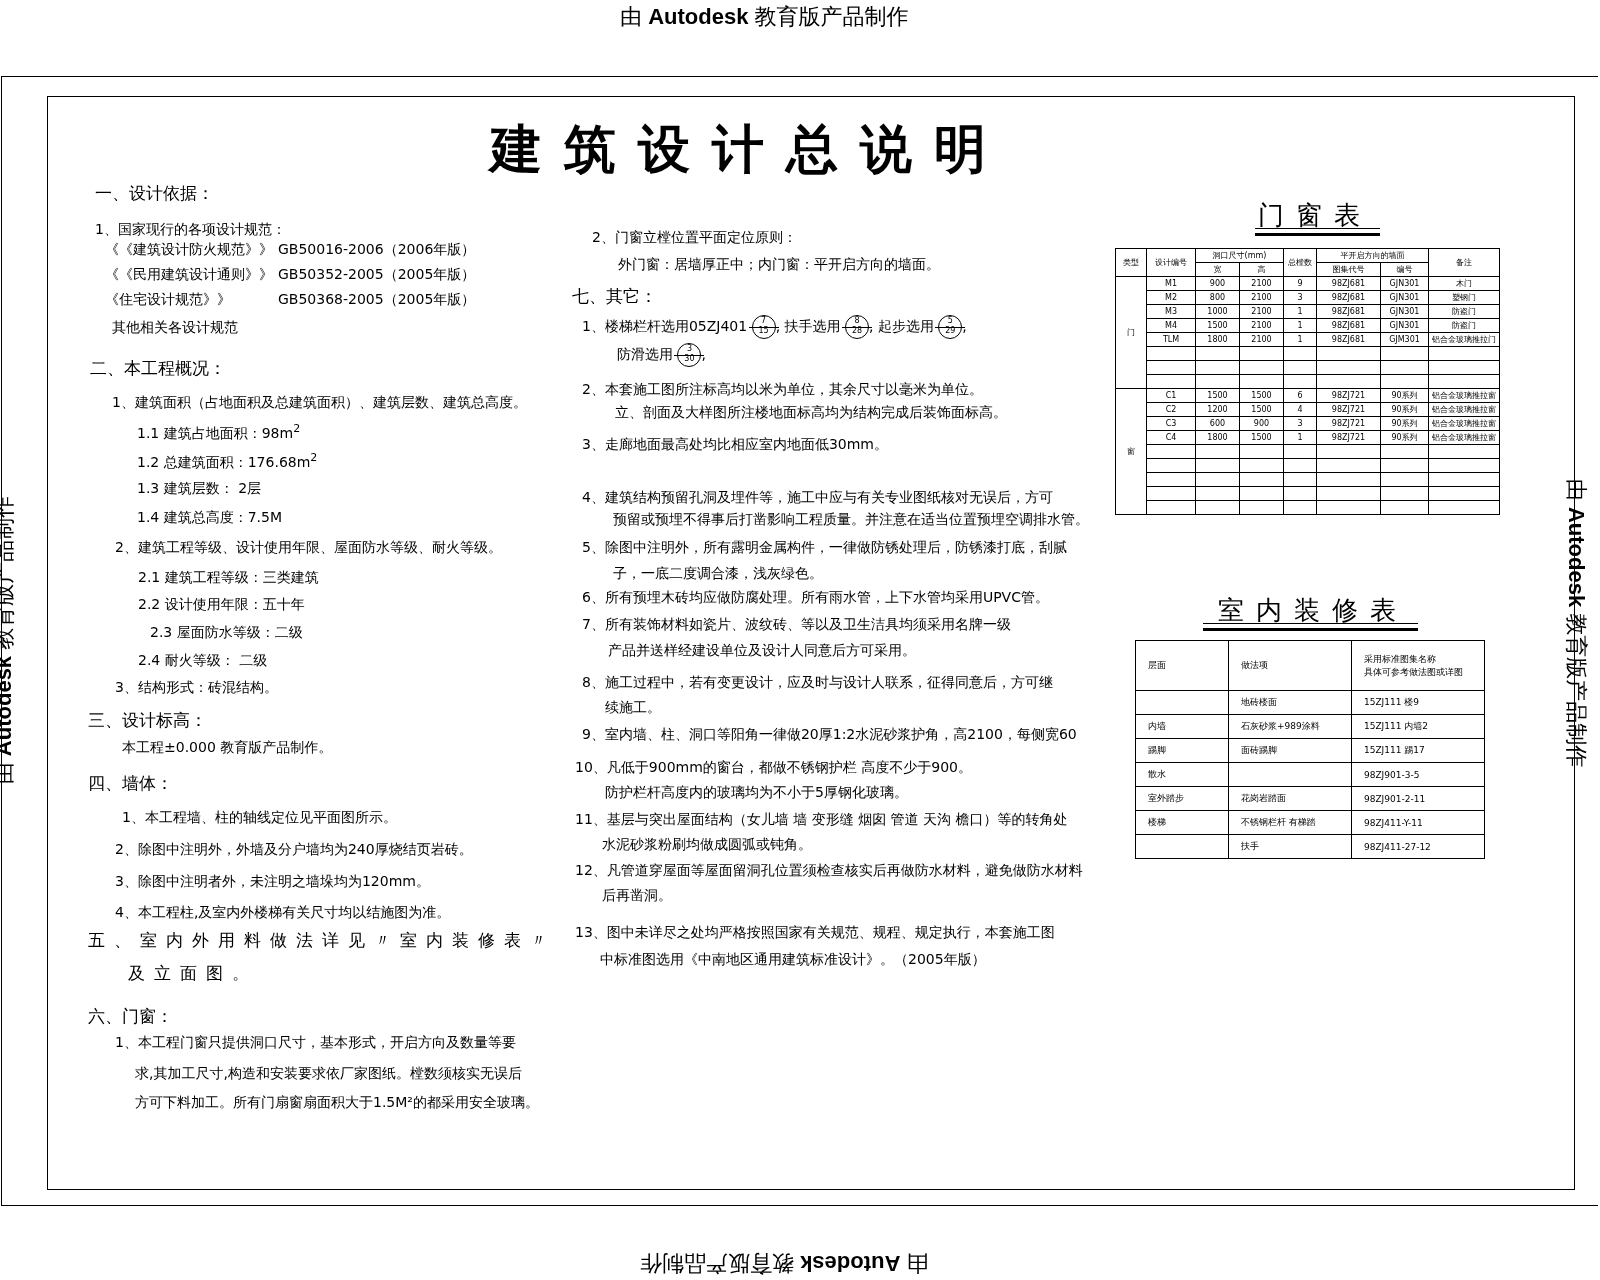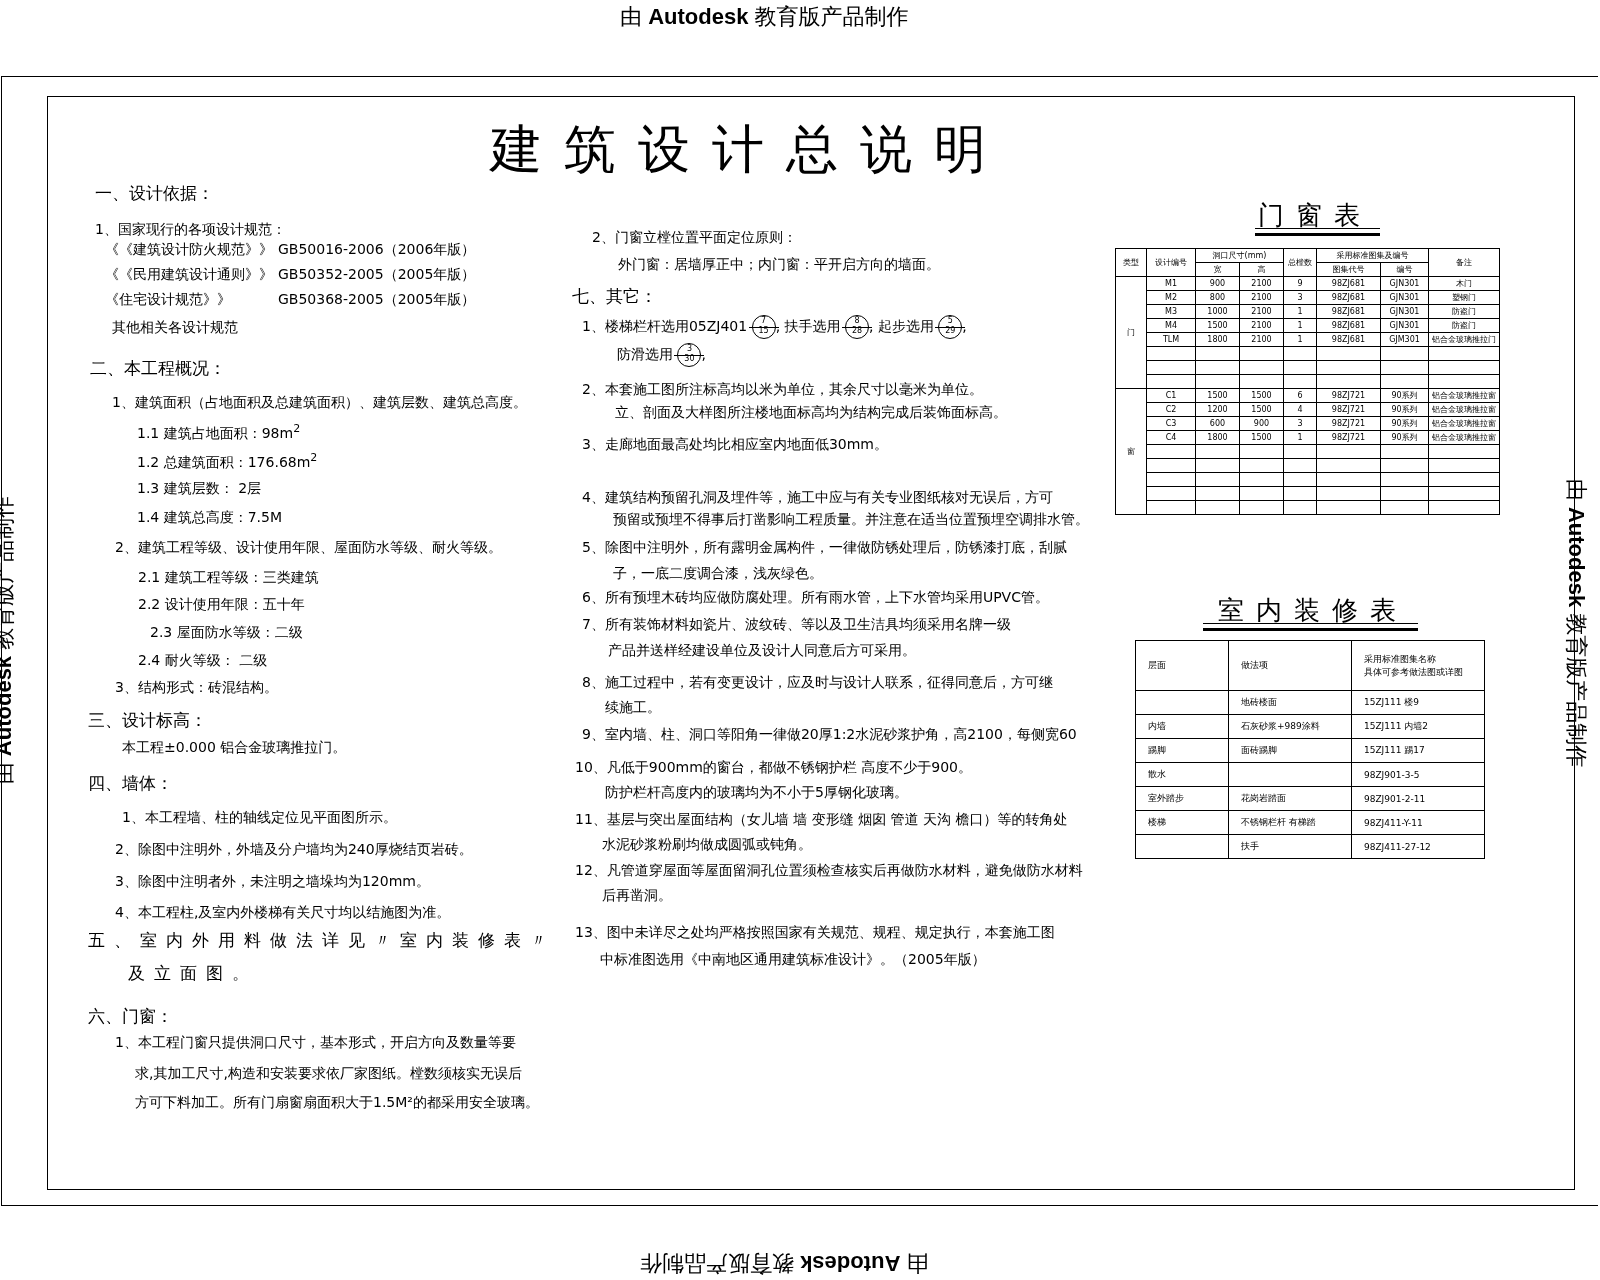--- a/index.html
+++ b/index.html
@@ -5,21 +5,21 @@
   html,body{margin:0;padding:0;background:#fff;}
   body{width:1600px;height:1280px;position:relative;overflow:hidden;font-family:"DejaVu Sans","Liberation Sans",sans-serif;color:#000;}
   .wm{position:absolute;font-size:22px;white-space:nowrap;font-family:"Liberation Sans","DejaVu Sans",sans-serif;}
   .wm b{font-weight:bold;}
   .wm-top{left:620px;top:2px;}
   .wm-bottom{left:640px;top:1248px;transform:rotate(180deg);}
   .wm-left{left:-140px;top:625px;transform:rotate(-90deg);}
   .wm-right{left:1432px;top:608px;transform:rotate(90deg);}
   .frame-outer{position:absolute;left:1px;top:76px;width:1596px;height:1128px;border:1px solid #000;border-right:none;}
   .frame-inner{position:absolute;left:47px;top:96px;width:1526px;height:1092px;border:1.5px solid #000;}
-  .title{position:absolute;left:490px;top:115px;font-size:52px;letter-spacing:22px;font-weight:normal;font-family:"DejaVu Sans",sans-serif;}
+  .title{position:absolute;left:490px;top:115px;font-size:52px;letter-spacing:22px;font-weight:bold;font-family:"DejaVu Sans",sans-serif;}
   .txt{position:absolute;font-size:14px;white-space:nowrap;line-height:1;}
   .h{font-size:17px;}
   sup{font-size:11px;}
   .sect-title{position:absolute;font-size:26px;letter-spacing:12px;}
   .dbl{position:absolute;height:4px;border-top:1.5px solid #000;border-bottom:3px solid #000;}
   table{border-collapse:collapse;position:absolute;font-size:8px;}
   td,th{border:1px solid #000;text-align:center;font-weight:normal;padding:0;}
   .door-table td{height:13px;}
   .finish-table{font-size:9px;}
   .finish-table td{height:23px;text-align:left;padding-left:12px;}
@@ -58,21 +58,21 @@
   <div class="txt" style="left:137px;top:481px">1.3 建筑层数： 2层</div>
   <div class="txt" style="left:137px;top:510px">1.4 建筑总高度：7.5M</div>
   <div class="txt" style="left:115px;top:540px">2、建筑工程等级、设计使用年限、屋面防水等级、耐火等级。</div>
   <div class="txt" style="left:138px;top:570px">2.1 建筑工程等级：三类建筑</div>
   <div class="txt" style="left:138px;top:597px">2.2 设计使用年限：五十年</div>
   <div class="txt" style="left:150px;top:625px">2.3 屋面防水等级：二级</div>
   <div class="txt" style="left:138px;top:653px">2.4 耐火等级：    二级</div>
   <div class="txt" style="left:115px;top:680px">3、结构形式：砖混结构。</div>
 
   <div class="txt h" style="left:88px;top:712px">三、设计标高：</div>
-  <div class="txt" style="left:122px;top:740px">本工程±0.000 铝合金玻璃推拉门。</div>
+  <div class="txt" style="left:122px;top:740px">本工程±0.000 教育版产品制作。</div>
 
   <div class="txt h" style="left:88px;top:775px">四、墙体：</div>
   <div class="txt" style="left:122px;top:810px">1、本工程墙、柱的轴线定位见平面图所示。</div>
   <div class="txt" style="left:115px;top:842px">2、除图中注明外，外墙及分户墙均为240厚烧结页岩砖。</div>
   <div class="txt" style="left:115px;top:874px">3、除图中注明者外，未注明之墙垛均为120mm。</div>
   <div class="txt" style="left:115px;top:905px">4、本工程柱,及室内外楼梯有关尺寸均以结施图为准。</div>
   <div class="txt h" style="left:88px;top:932px;letter-spacing:9px">五、室内外用料做法详见〃室内装修表〃</div>
   <div class="txt h" style="left:128px;top:965px;letter-spacing:9px">及立面图。</div>
 
   <div class="txt h" style="left:88px;top:1008px">六、门窗：</div>
@@ -125,21 +125,21 @@
 <div class="sect-title" style="left:1258px;top:198px">门窗表</div>
 <div class="dbl" style="left:1255px;top:228px;width:125px"></div>
 
 <table class="door-table" style="left:1115px;top:248px;width:385px">
   <tbody>
       <tr>
     <td rowspan="2" style="width:30px">类型</td>
     <td rowspan="2" style="width:48px">设计编号</td>
     <td colspan="2">洞口尺寸(mm)</td>
     <td rowspan="2" style="width:32px">总樘数</td>
-    <td colspan="2">采用标准图集及编号</td>
+    <td colspan="2">平开启方向的墙面</td>
     <td rowspan="2">备注</td>
   </tr>
   <tr>
     <td style="width:43px">宽</td>
     <td style="width:43px">高</td>
     <td style="width:63px">图集代号</td>
     <td style="width:47px">编号</td>
   </tr>
   </tbody>
     <tbody id="dw-body">

